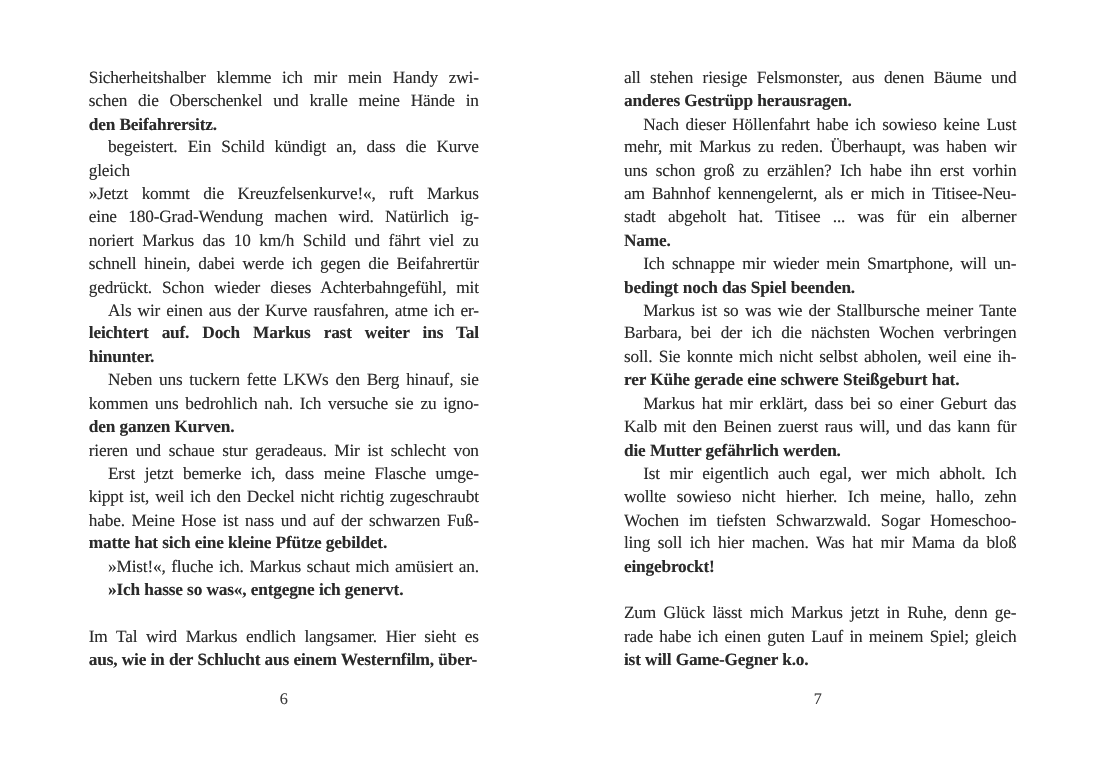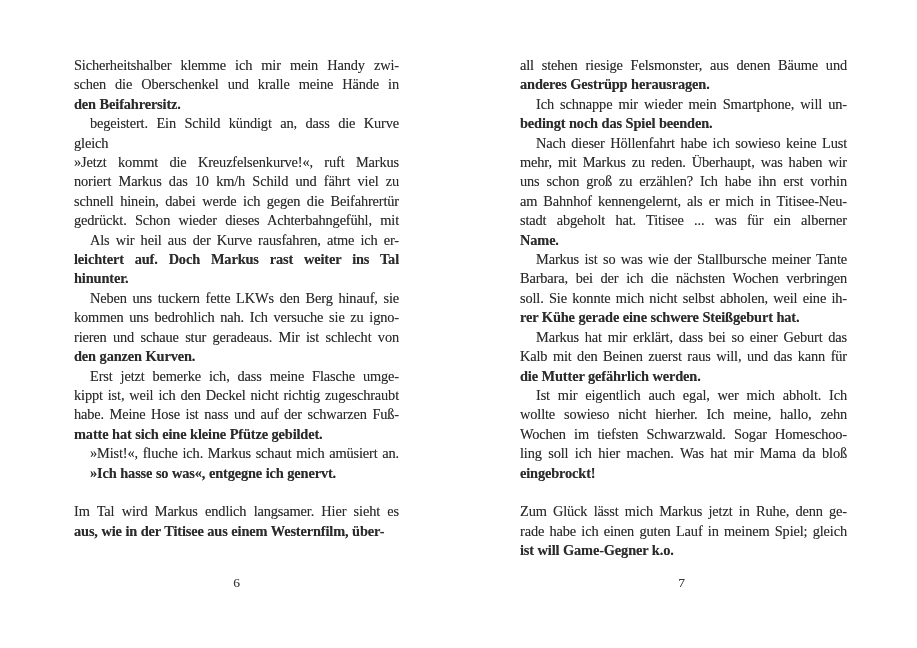--- a/index.html
+++ b/index.html
@@ -55,68 +55,69 @@
 
   <div class="page-col col-left">
       <div class="para">
         <div class="line">Sicherheitshalber klemme ich mir mein Handy zwi-</div>
         <div class="line">schen die Oberschenkel und kralle meine Hände in</div>
         <div class="line last">den Beifahrersitz.</div>
       </div>
       <div class="para indent">
         <div class="line">begeistert. Ein Schild kündigt an, dass die Kurve gleich</div>
         <div class="line">»Jetzt kommt die Kreuzfelsenkurve!«, ruft Markus</div>
+        <div class="line">eine 180-Grad-Wendung machen wird. Natürlich ig-</div>
         <div class="line">noriert Markus das 10 km/h Schild und fährt viel zu</div>
         <div class="line">schnell hinein, dabei werde ich gegen die Beifahrertür</div>
         <div class="line">gedrückt. Schon wieder dieses Achterbahngefühl, mit</div>
       </div>
       <div class="para indent">
-        <div class="line">Als wir heil aus der Kurve rausfahren, atme ich er-</div>
+        <div class="line">Als wir einen aus der Kurve rausfahren, atme ich er-</div>
         <div class="line last">leichtert auf. Doch Markus rast weiter ins Tal hinunter.</div>
       </div>
       <div class="para indent">
         <div class="line">Neben uns tuckern fette LKWs den Berg hinauf, sie</div>
         <div class="line">kommen uns bedrohlich nah. Ich versuche sie zu igno-</div>
+        <div class="line last">den ganzen Kurven.</div>
         <div class="line">rieren und schaue stur geradeaus. Mir ist schlecht von</div>
-        <div class="line last">den ganzen Kurven.</div>
       </div>
       <div class="para indent">
         <div class="line">Erst jetzt bemerke ich, dass meine Flasche umge-</div>
         <div class="line">kippt ist, weil ich den Deckel nicht richtig zugeschraubt</div>
         <div class="line">habe. Meine Hose ist nass und auf der schwarzen Fuß-</div>
         <div class="line last">matte hat sich eine kleine Pfütze gebildet.</div>
       </div>
       <div class="para indent">
         <div class="line">»Mist!«, fluche ich. Markus schaut mich amüsiert an.</div>
       </div>
       <div class="para indent">
         <div class="line last">»Ich hasse so was«, entgegne ich genervt.</div>
       </div>
       <div class="para gap">
         <div class="line">Im Tal wird Markus endlich langsamer. Hier sieht es</div>
-        <div class="line last">aus, wie in der Titisee aus einem Westernfilm, über-</div>
+        <div class="line last">aus, wie in der Schlucht aus einem Westernfilm, über-</div>
       </div>
     </div>
 
   <div class="page-col col-right">
       <div class="para">
         <div class="line">all stehen riesige Felsmonster, aus denen Bäume und</div>
         <div class="line last">anderes Gestrüpp herausragen.</div>
       </div>
       <div class="para indent">
-        <div class="line">Ich schnappe mir wieder mein Smartphone, will un-</div>
-        <div class="line last">bedingt noch das Spiel beenden.</div>
-      </div>
-      <div class="para indent">
         <div class="line">Nach dieser Höllenfahrt habe ich sowieso keine Lust</div>
         <div class="line">mehr, mit Markus zu reden. Überhaupt, was haben wir</div>
         <div class="line">uns schon groß zu erzählen? Ich habe ihn erst vorhin</div>
         <div class="line">am Bahnhof kennengelernt, als er mich in Titisee-Neu-</div>
         <div class="line">stadt abgeholt hat. Titisee ... was für ein alberner</div>
         <div class="line last">Name.</div>
+      </div>
+      <div class="para indent">
+        <div class="line">Ich schnappe mir wieder mein Smartphone, will un-</div>
+        <div class="line last">bedingt noch das Spiel beenden.</div>
       </div>
       <div class="para indent">
         <div class="line">Markus ist so was wie der Stallbursche meiner Tante</div>
         <div class="line">Barbara, bei der ich die nächsten Wochen verbringen</div>
         <div class="line">soll. Sie konnte mich nicht selbst abholen, weil eine ih-</div>
         <div class="line last">rer Kühe gerade eine schwere Steißgeburt hat.</div>
       </div>
       <div class="para indent">
         <div class="line">Markus hat mir erklärt, dass bei so einer Geburt das</div>
         <div class="line">Kalb mit den Beinen zuerst raus will, und das kann für</div>

